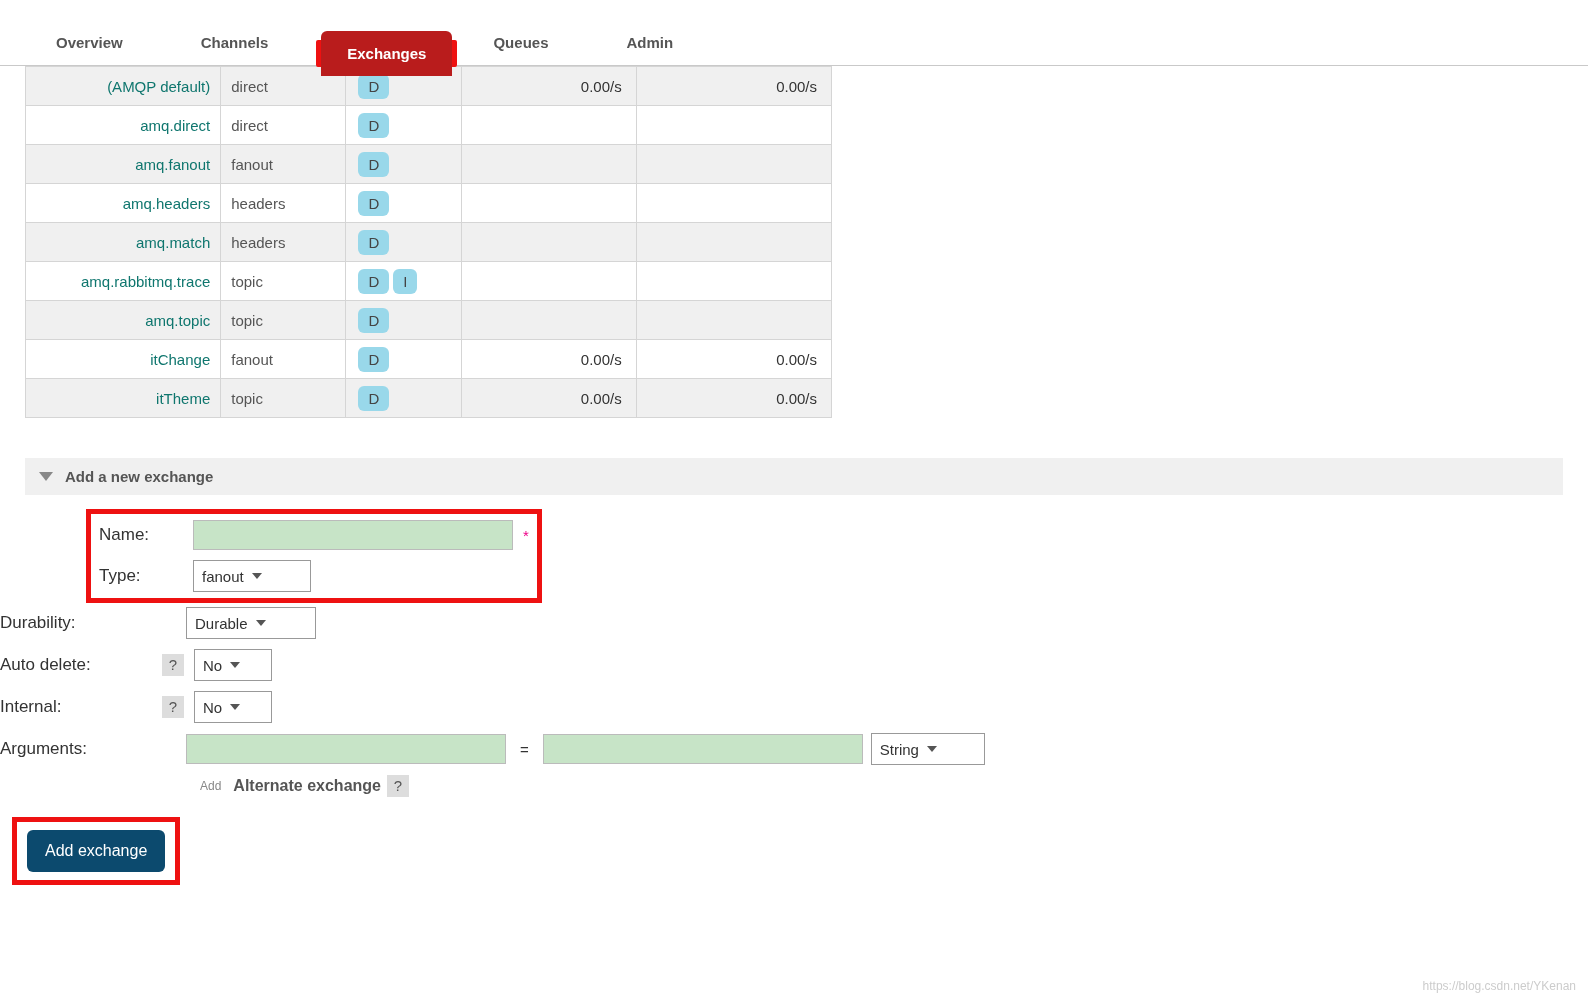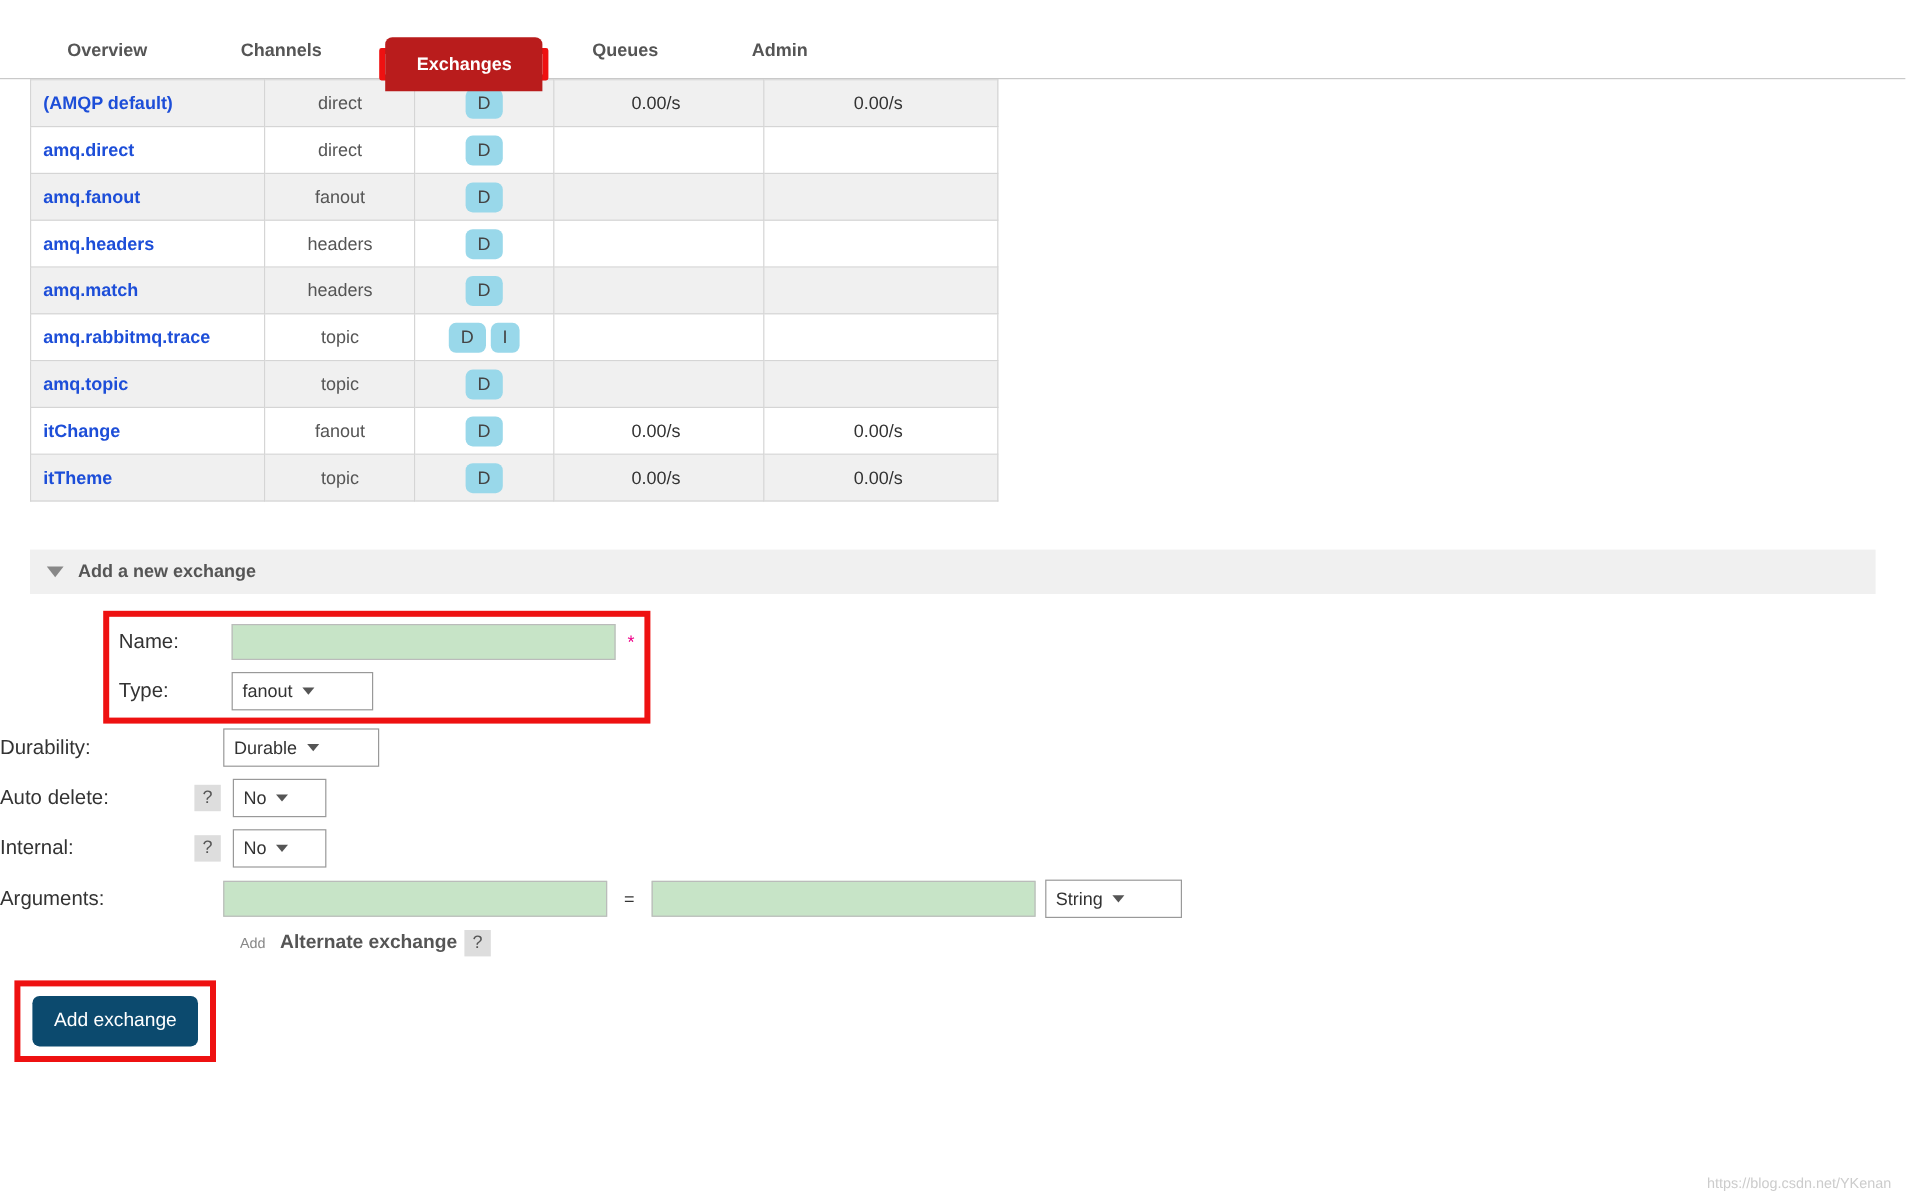--- a/index.html
+++ b/index.html
@@ -4,25 +4,25 @@
 <style>
 html,body{margin:0;padding:0;font-family:Verdana,Arial,sans-serif;font-size:15px;color:#333;background:#fff}
 
 .tabs{display:flex;align-items:flex-end;padding:20px 0 0 30px;border-bottom:1px solid #c9c9c9;gap:0}
 .tab{padding:14px 26px;font-weight:700;color:#555;cursor:pointer;border-top-left-radius:6px;border-top-right-radius:6px;margin-right:26px}
 .tab.active{background:#b91c1c;color:#fff;padding:14px 26px}
 .hl-tab{border:5px solid #e11;display:inline-block;padding:0;border-radius:2px;margin:0 10px 0 -4px;position:relative;top:2px}
 .hl-tab .tab{margin-right:0}
 
 table.ex{border-collapse:collapse;width:807px;margin-left:25px}
-table.ex td{border:1px solid #d5d5d5;padding:6px 10px;font-size:15px;color:#555;text-align:center;height:26px}
-table.ex td.name{font-weight:700;text-align:left;color:#1d4ed8}
+table.ex td{border:1px solid #d5d5d5;padding:6px 10px;font-size:15px;color:#555;text-align:left;height:26px}
+table.ex td.name{font-weight:400;text-align:right;color:#0f766e}
 table.ex tr:nth-child(odd) td{background:#f0f0f0}
 table.ex tr:nth-child(even) td{background:#fff}
-table.ex td.rate{text-align:center;padding-right:14px;color:#333}
+table.ex td.rate{text-align:right;padding-right:14px;color:#333}
 .badge{display:inline-block;background:#99d8ea;color:#444;border-radius:6px;padding:4px 10px;font-weight:400;margin:0 2px}
 table.ex col.c1{width:195px}table.ex col.c2{width:125px}table.ex col.c3{width:115px}table.ex col.c4{width:175px}table.ex col.c5{width:195px}
 
 .addsec{margin:40px 25px 0 25px;background:#f0f0f0;padding:10px 14px;font-weight:700;color:#555;display:flex;align-items:center;gap:12px}
 .caret{width:0;height:0;border-left:7px solid transparent;border-right:7px solid transparent;border-top:9px solid #888}
 
 .form{margin:14px 0 0 0}
 .row{display:flex;align-items:center;margin-bottom:10px}
 .lbl{width:178px;padding-right:8px;color:#333;font-size:17px}
 .hbox{border:5px solid #e11;padding:6px 8px 6px 8px;margin-left:86px;display:inline-block}

